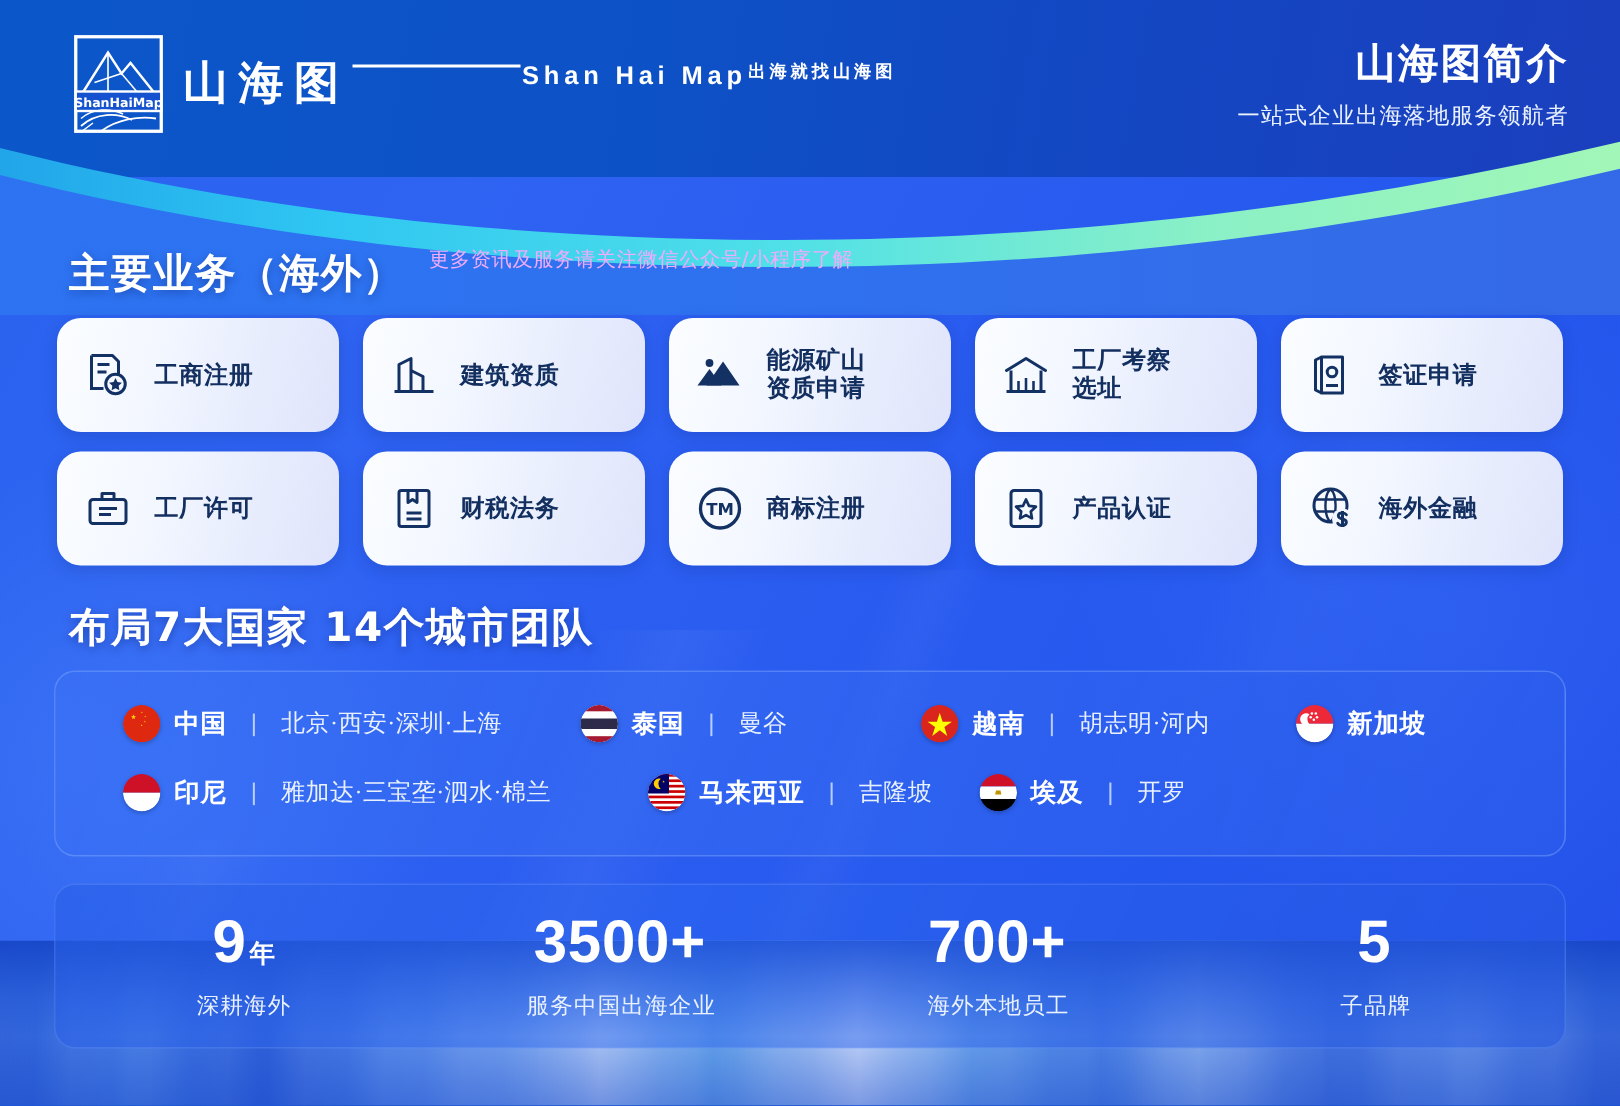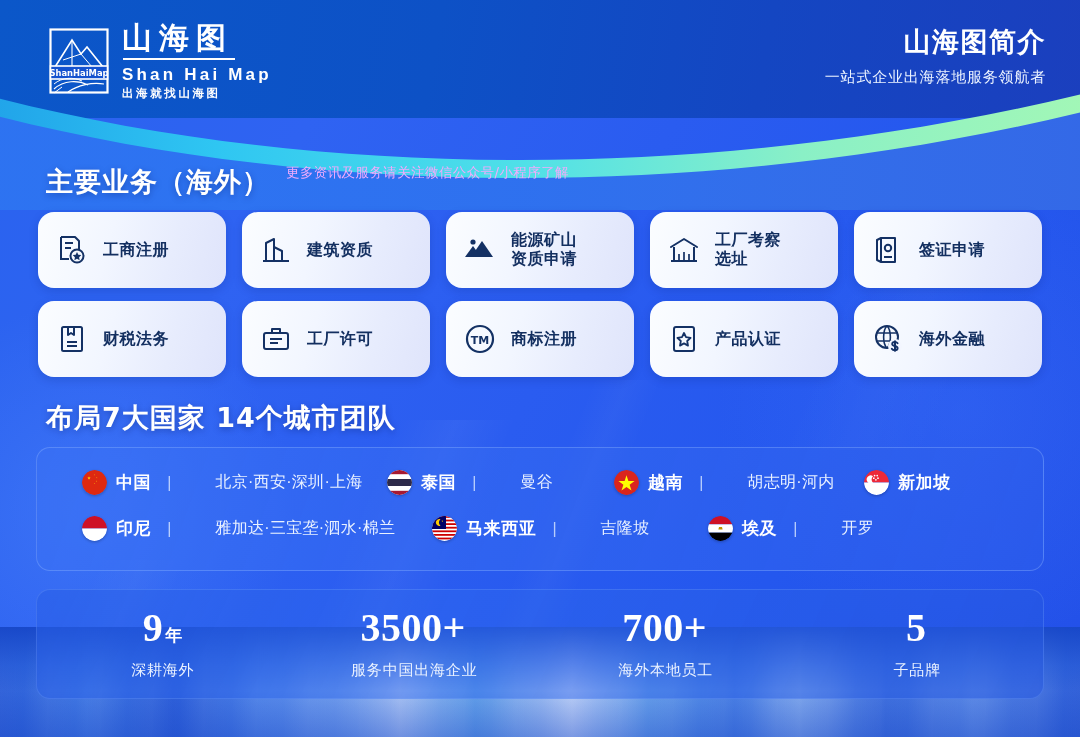--- a/index.html
+++ b/index.html
@@ -49,21 +49,21 @@
   }
   .photo-strip .ps-layer{position:absolute;inset:0;}
   .ps-a{background:linear-gradient(90deg,#2a5bd2 0%,#4a81e2 8%,#2d5dd4 16%,#5a8ee8 24%,#8fb6ef 33%,#cfe0f6 37%,#6fb0e8 44%,#bcd6f3 50%,#e8f1fb 53%,#7ab2ea 60%,#4e85e2 68%,#9dc0ee 74%,#3f70da 82%,#6c98e6 90%,#2f5ed3 100%);opacity:.85;}
   .ps-b{background:linear-gradient(180deg,rgba(22,70,200,.92) 0%,rgba(30,86,215,.45) 35%,rgba(40,100,225,.10) 58%,rgba(25,72,200,.45) 100%);}
   .ps-c{background:repeating-linear-gradient(92deg,rgba(255,255,255,.05) 0px,rgba(255,255,255,0) 26px,rgba(255,255,255,.06) 52px);}
 
   
   .header{position:absolute;left:0;top:0;width:1080px;height:118px;z-index:5;}
   .logo-wrap{position:absolute;left:48px;top:22px;display:flex;align-items:center;gap:12px;}
   .logo-mark{width:62px;height:68px;}
-  .logo-text{display:flex;flex-direction:column;gap:1px;}
+  .logo-text{display:flex;flex-direction:row;gap:1px;}
   .logo-cn{font-size:30px;font-weight:700;color:#fff;letter-spacing:7px;line-height:1.05;
            font-family:"DejaVu Sans","Liberation Sans",sans-serif;}
   .logo-rule{width:112px;height:2px;background:#fff;margin:3px 0 3px 1px;}
   .logo-en{font-size:17px;font-weight:700;color:#fff;letter-spacing:3.2px;line-height:1.25;}
   .logo-slogan{font-size:11.5px;font-weight:700;color:#fff;letter-spacing:2.6px;line-height:1.3;
                font-family:"DejaVu Sans","Liberation Sans",sans-serif;}
 
   .header-right{position:absolute;right:34px;top:24px;text-align:right;}
   .hr-title{font-size:27px;font-weight:700;color:#fff;letter-spacing:1.5px;
             font-family:"DejaVu Sans","Liberation Sans",sans-serif;}
@@ -106,34 +106,34 @@
     border:1px solid rgba(150,185,255,.35);
   }
   .c-row{position:absolute;display:flex;align-items:flex-end;}
   .c-item{display:flex;align-items:center;gap:9px;}
   .flag{width:25px;height:25px;border-radius:50%;overflow:hidden;flex:0 0 auto;box-shadow:0 1px 3px rgba(0,0,0,.25);}
   .flag svg{display:block;}
   .c-name{font-size:17px;font-weight:700;color:#fff;letter-spacing:.6px;
           font-family:"DejaVu Sans","Liberation Sans",sans-serif;}
   .c-sep{color:#cfe0ff;font-size:16px;font-weight:400;margin:0 7px;opacity:.85;}
   .c-cities{font-size:16px;color:#e9f1ff;letter-spacing:.3px;
-            font-family:Liberation Sans, sans-serif;margin-left:28px;}
+            font-family:Liberation Serif, serif;}
 
   
   .stats{
     position:absolute;left:36px;top:589px;width:1008px;height:110px;
     border-radius:14px;
     background:linear-gradient(115deg,rgba(40,94,230,.55) 0%,rgba(46,104,238,.45) 40%,rgba(38,88,225,.52) 100%);
     border:1px solid rgba(140,180,255,.22);
     display:flex;align-items:center;
   }
   .stat{flex:1;text-align:center;}
   .stat-num{
     font-size:40px;font-weight:700;color:#fff;line-height:1;letter-spacing:.5px;
-    font-family:Liberation Serif, serif;
+    font-family:Liberation Sans, sans-serif;
   }
   .stat-num .unit{font-size:17px;font-weight:700;margin-left:2px;}
   .stat-lbl{font-size:15px;color:#e9f1ff;margin-top:13px;letter-spacing:.8px;
             font-family:"DejaVu Sans","Liberation Sans",sans-serif;}
 </style>
 </head>
 <body>
 
 <div class="bg-root">
   <div class="bg-top"></div>
@@ -271,37 +271,37 @@
           <circle cx="16" cy="14" r="3.2"></circle>
           <path d="M12 23h8"></path>
         </svg>
       </span>
       <span class="lbl">签证申请</span>
     </div>
 
     <div class="card">
       <span class="ic">
         <svg width="32" height="32" viewBox="0 0 32 32" fill="none" stroke="currentColor" stroke-width="2">
+          <rect x="4" y="10" width="24" height="16" rx="2" stroke-linejoin="round"></rect>
+          <path d="M12 10V6h8v4" stroke-linejoin="round"></path>
+          <path d="M10 16h12M10 20h8"></path>
+        </svg>
+      </span>
+      <span class="lbl">工厂许可</span>
+    </div>
+
+    <div class="card">
+      <span class="ic">
+        <svg width="32" height="32" viewBox="0 0 32 32" fill="none" stroke="currentColor" stroke-width="2">
           <rect x="6" y="4" width="20" height="24" rx="1.5" stroke-linejoin="round"></rect>
           <path d="M12 4v8l3-2 3 2V4" stroke-linejoin="round"></path>
           <path d="M11 19h10M11 23h10"></path>
         </svg>
       </span>
       <span class="lbl">财税法务</span>
-    </div>
-
-    <div class="card">
-      <span class="ic">
-        <svg width="32" height="32" viewBox="0 0 32 32" fill="none" stroke="currentColor" stroke-width="2">
-          <rect x="4" y="10" width="24" height="16" rx="2" stroke-linejoin="round"></rect>
-          <path d="M12 10V6h8v4" stroke-linejoin="round"></path>
-          <path d="M10 16h12M10 20h8"></path>
-        </svg>
-      </span>
-      <span class="lbl">工厂许可</span>
     </div>
 
     <div class="card">
       <span class="ic">
         <svg width="34" height="34" viewBox="0 0 34 34" fill="none" stroke="currentColor" stroke-width="2.2">
           <circle cx="17" cy="17" r="13"></circle>
           <text x="17" y="21.5" text-anchor="middle" font-family="DejaVu Sans, sans-serif" font-size="11" font-weight="bold" fill="currentColor" stroke="none">TM</text>
         </svg>
       </span>
       <span class="lbl">商标注册</span>
@@ -420,21 +420,21 @@
               <rect width="25" height="12.5" fill="#ce1126"></rect>
               <rect y="12.5" width="25" height="12.5" fill="#fff"></rect>
             </g>
           </svg>
         </span>
         <span class="c-name">印尼</span>
         <span class="c-sep">|</span>
         <span class="c-cities">雅加达·三宝垄·泗水·棉兰</span>
       </span>
 
-      <span class="c-item" style="width:276px;">
+      <span class="c-item" style="width:221px;">
         <span class="flag">
           <svg width="25" height="25" viewBox="0 0 25 25">
             <clipPath id="mycp">
                 <circle cx="12.5" cy="12.5" r="12.5"></circle>
               </clipPath>
             <g clip-path="url(#mycp)">
               <rect width="25" height="25" fill="#fff"></rect>
               <g fill="#cc0001">
                 <rect y="0" width="25" height="1.8"></rect>
                   <rect y="3.6" width="25" height="1.8"></rect>

